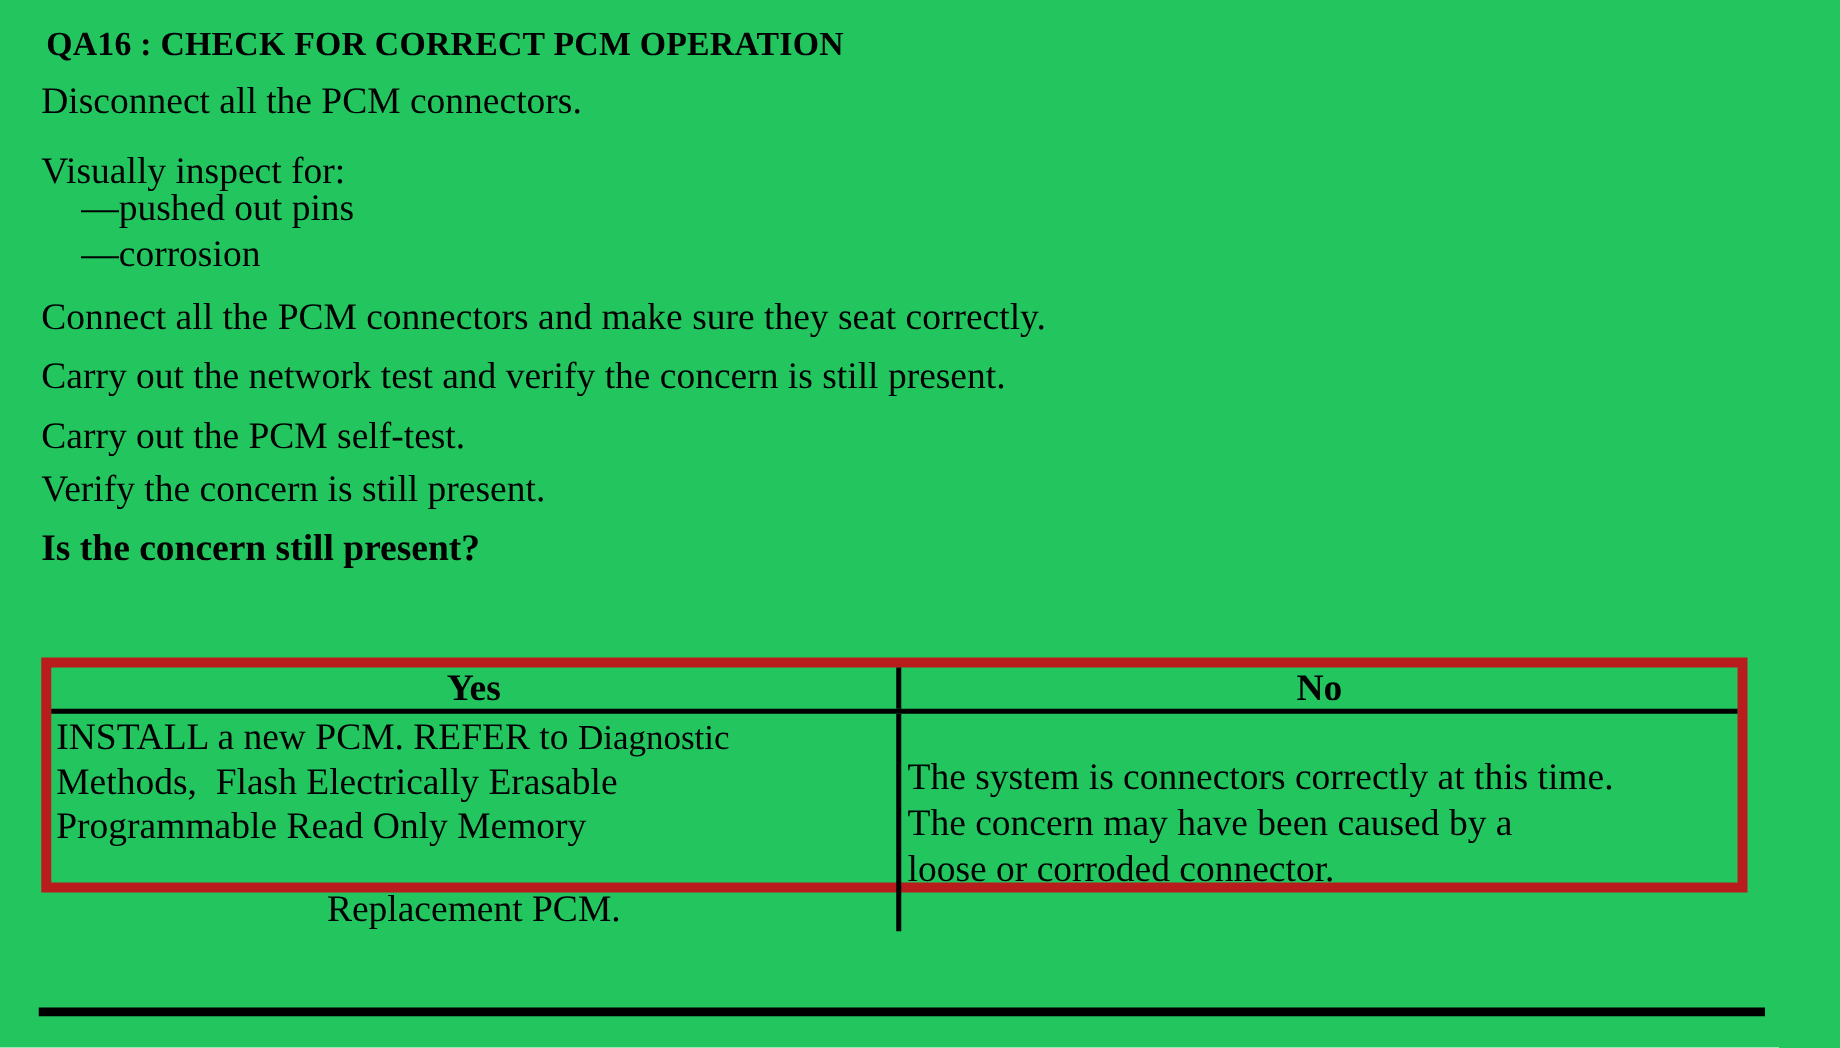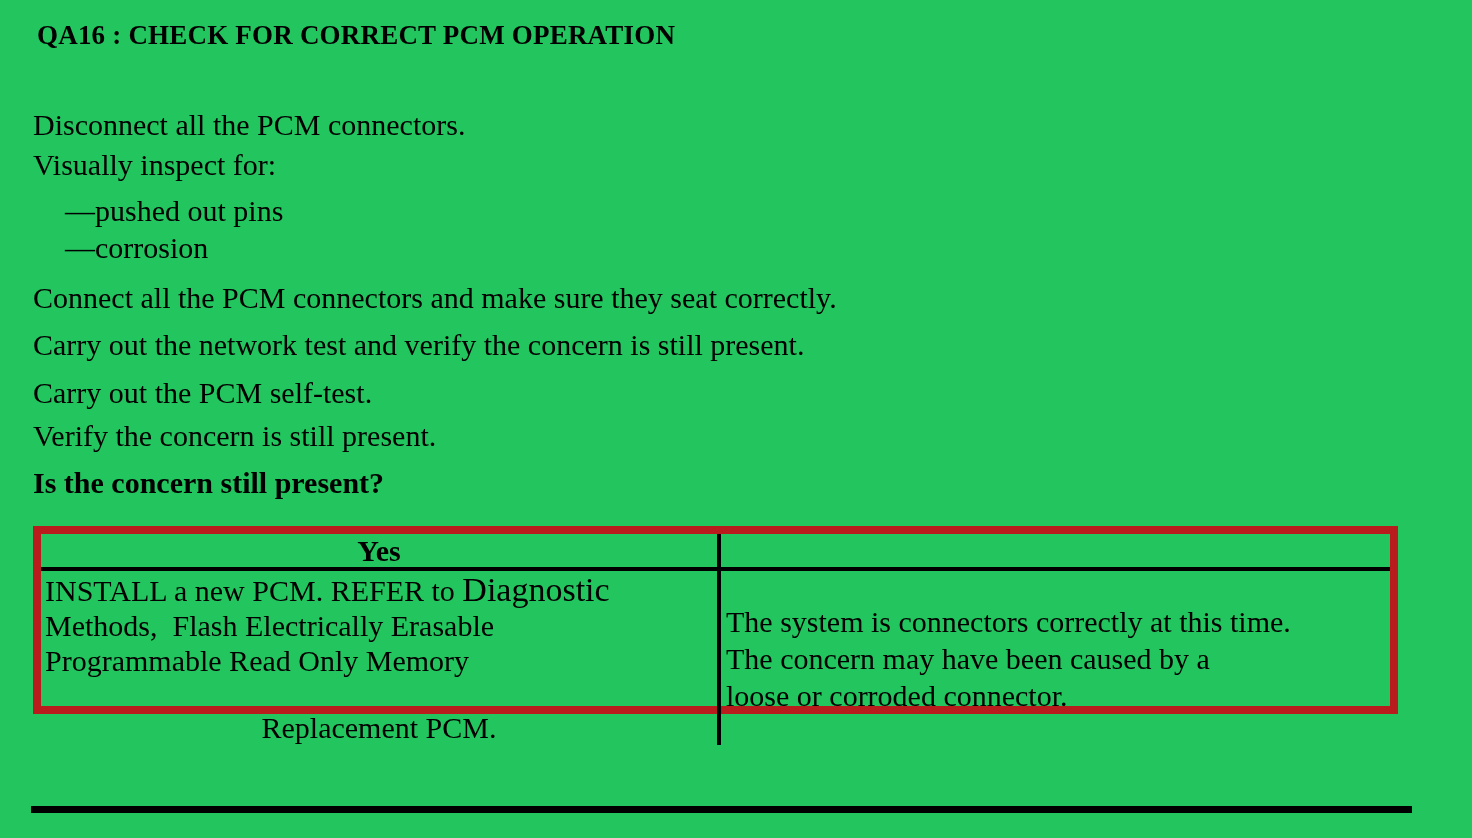--- a/index.html
+++ b/index.html
@@ -23,21 +23,20 @@
     top: 20px;
     font-size: 27px;
     font-weight: bold;
     letter-spacing: 0.2px;
   }
 
   .step {
     left: 33px;
     font-size: 30px;
     line-height: 34px;
-    margin-top: 44px;
   }
   .step.indent { left: 65px; }
   .step.bold { font-weight: bold; }
 
   
   .results-table {
     position: absolute;
     left: 33px;
     top: 526px;
     width: 1365px;
@@ -84,21 +83,21 @@
     display: flex;
     flex-direction: column;
     justify-content: center;
     padding-left: 5px;
   }
   .yline {
     line-height: 35px;
     white-space: pre;
   }
   .yline.centered { text-align: center; padding-right: 4px; margin-top: 32px; }
-  .yline .ref { font-size: 34px; }
+  .yline .ref { font-size: 28px; }
   .nline {
     line-height: 37px;
     white-space: pre;
   }
 
   .bottom-rule {
     position: absolute;
     left: 31px;
     top: 806px;
     width: 1381px;
@@ -107,32 +106,33 @@
   }
 </style>
 </head>
 <body>
 
 <div class="page">
 
   <div class="abs heading">QA16 : CHECK FOR CORRECT PCM OPERATION</div>
 
   <div class="abs step" style="top:64px">Disconnect all the PCM connectors.</div>
-  <div class="abs step" style="top:104px">Visually inspect for:</div>
+  <div class="abs step" style="top:120px">Visually inspect for:</div>
   <div class="abs step indent" style="top:150px">—pushed out pins</div>
   <div class="abs step indent" style="top:187px">—corrosion</div>
   <div class="abs step" style="top:237px">Connect all the PCM connectors and make sure they seat correctly.</div>
   <div class="abs step" style="top:284px">Carry out the network test and verify the concern is still present.</div>
   <div class="abs step" style="top:332px">Carry out the PCM self-test.</div>
   <div class="abs step bold" style="top:422px">Is the concern still present?</div>
   <div class="abs step" style="top:375px">Verify the concern is still present.</div>
 
   <div class="results-table">
     <div class="thead">
       <div class="th th-yes">Yes</div>
+      <div class="th th-no">No</div>
     </div>
     <div class="tbody">
       <div class="cell cell-yes">
         <div class="yline"><span>INSTALL a new PCM. REFER to </span><span class="ref">Diagnostic</span></div>
         <div class="yline">Methods,&nbsp; Flash Electrically Erasable</div>
         <div class="yline">Programmable Read Only Memory</div>
         <div class="yline centered">Replacement PCM.</div>
       </div>
       <div class="cell cell-no">
         <div class="nline">The system is connectors correctly at this time.</div>

